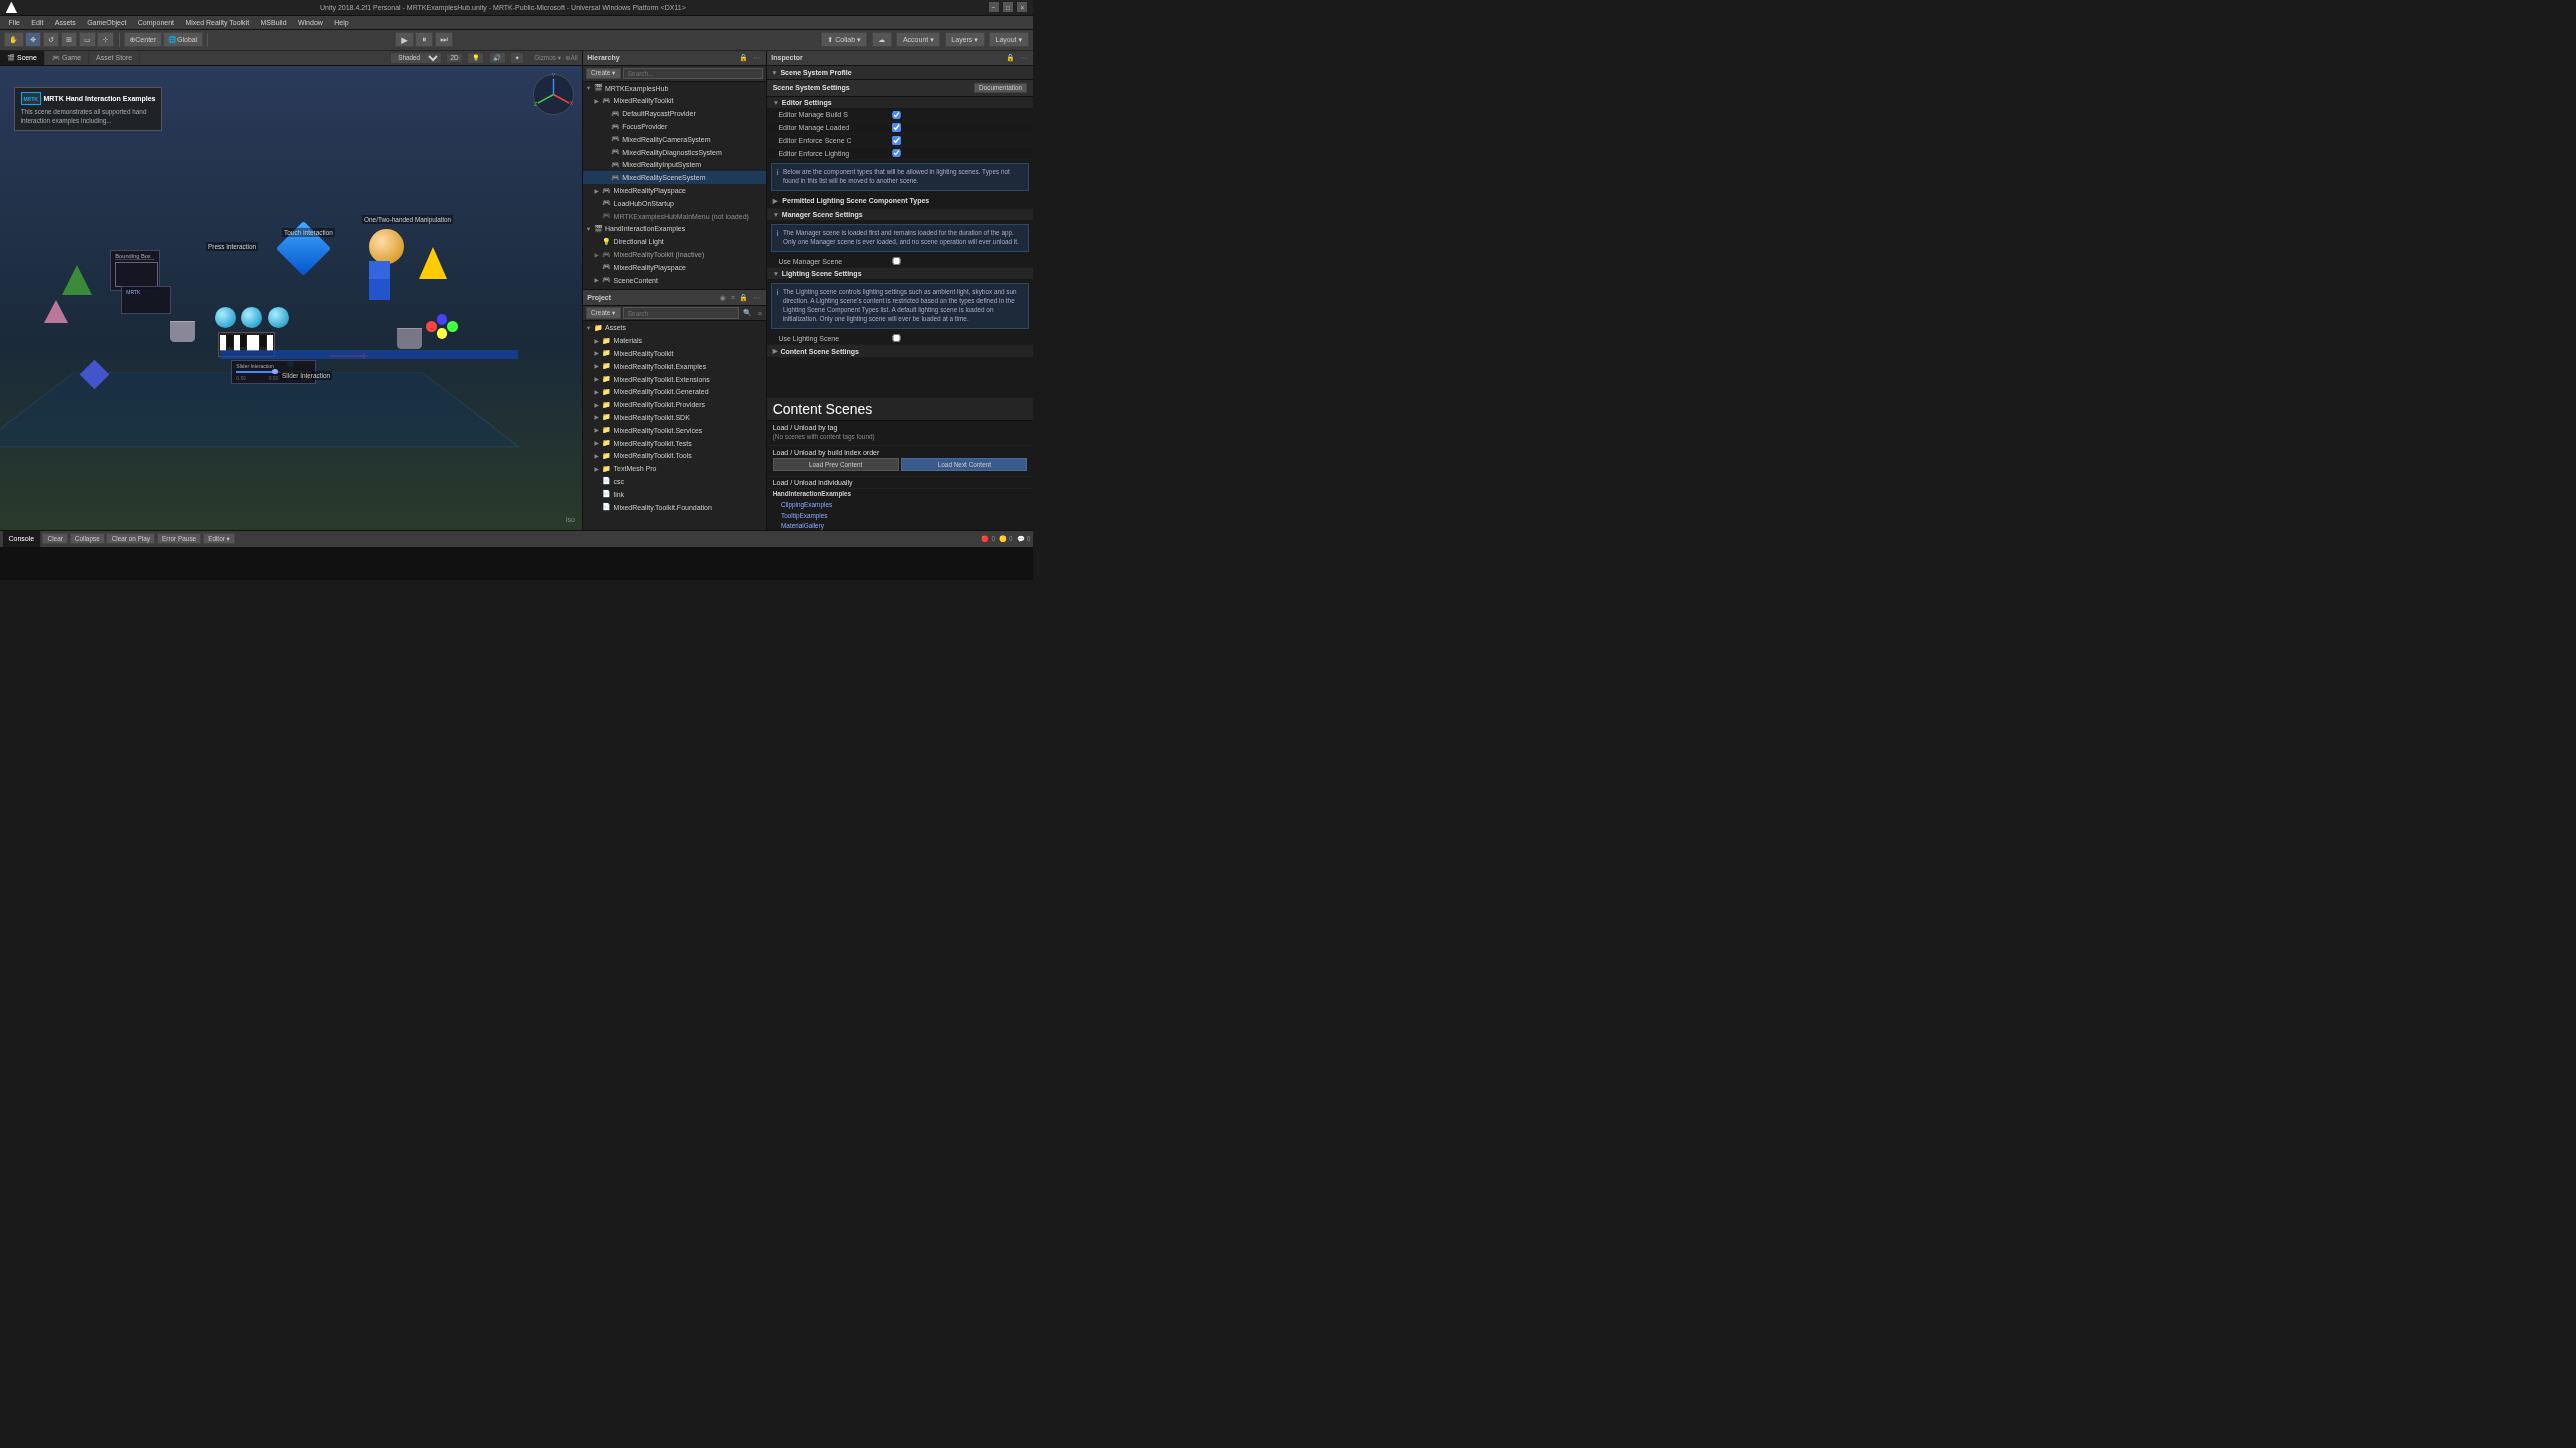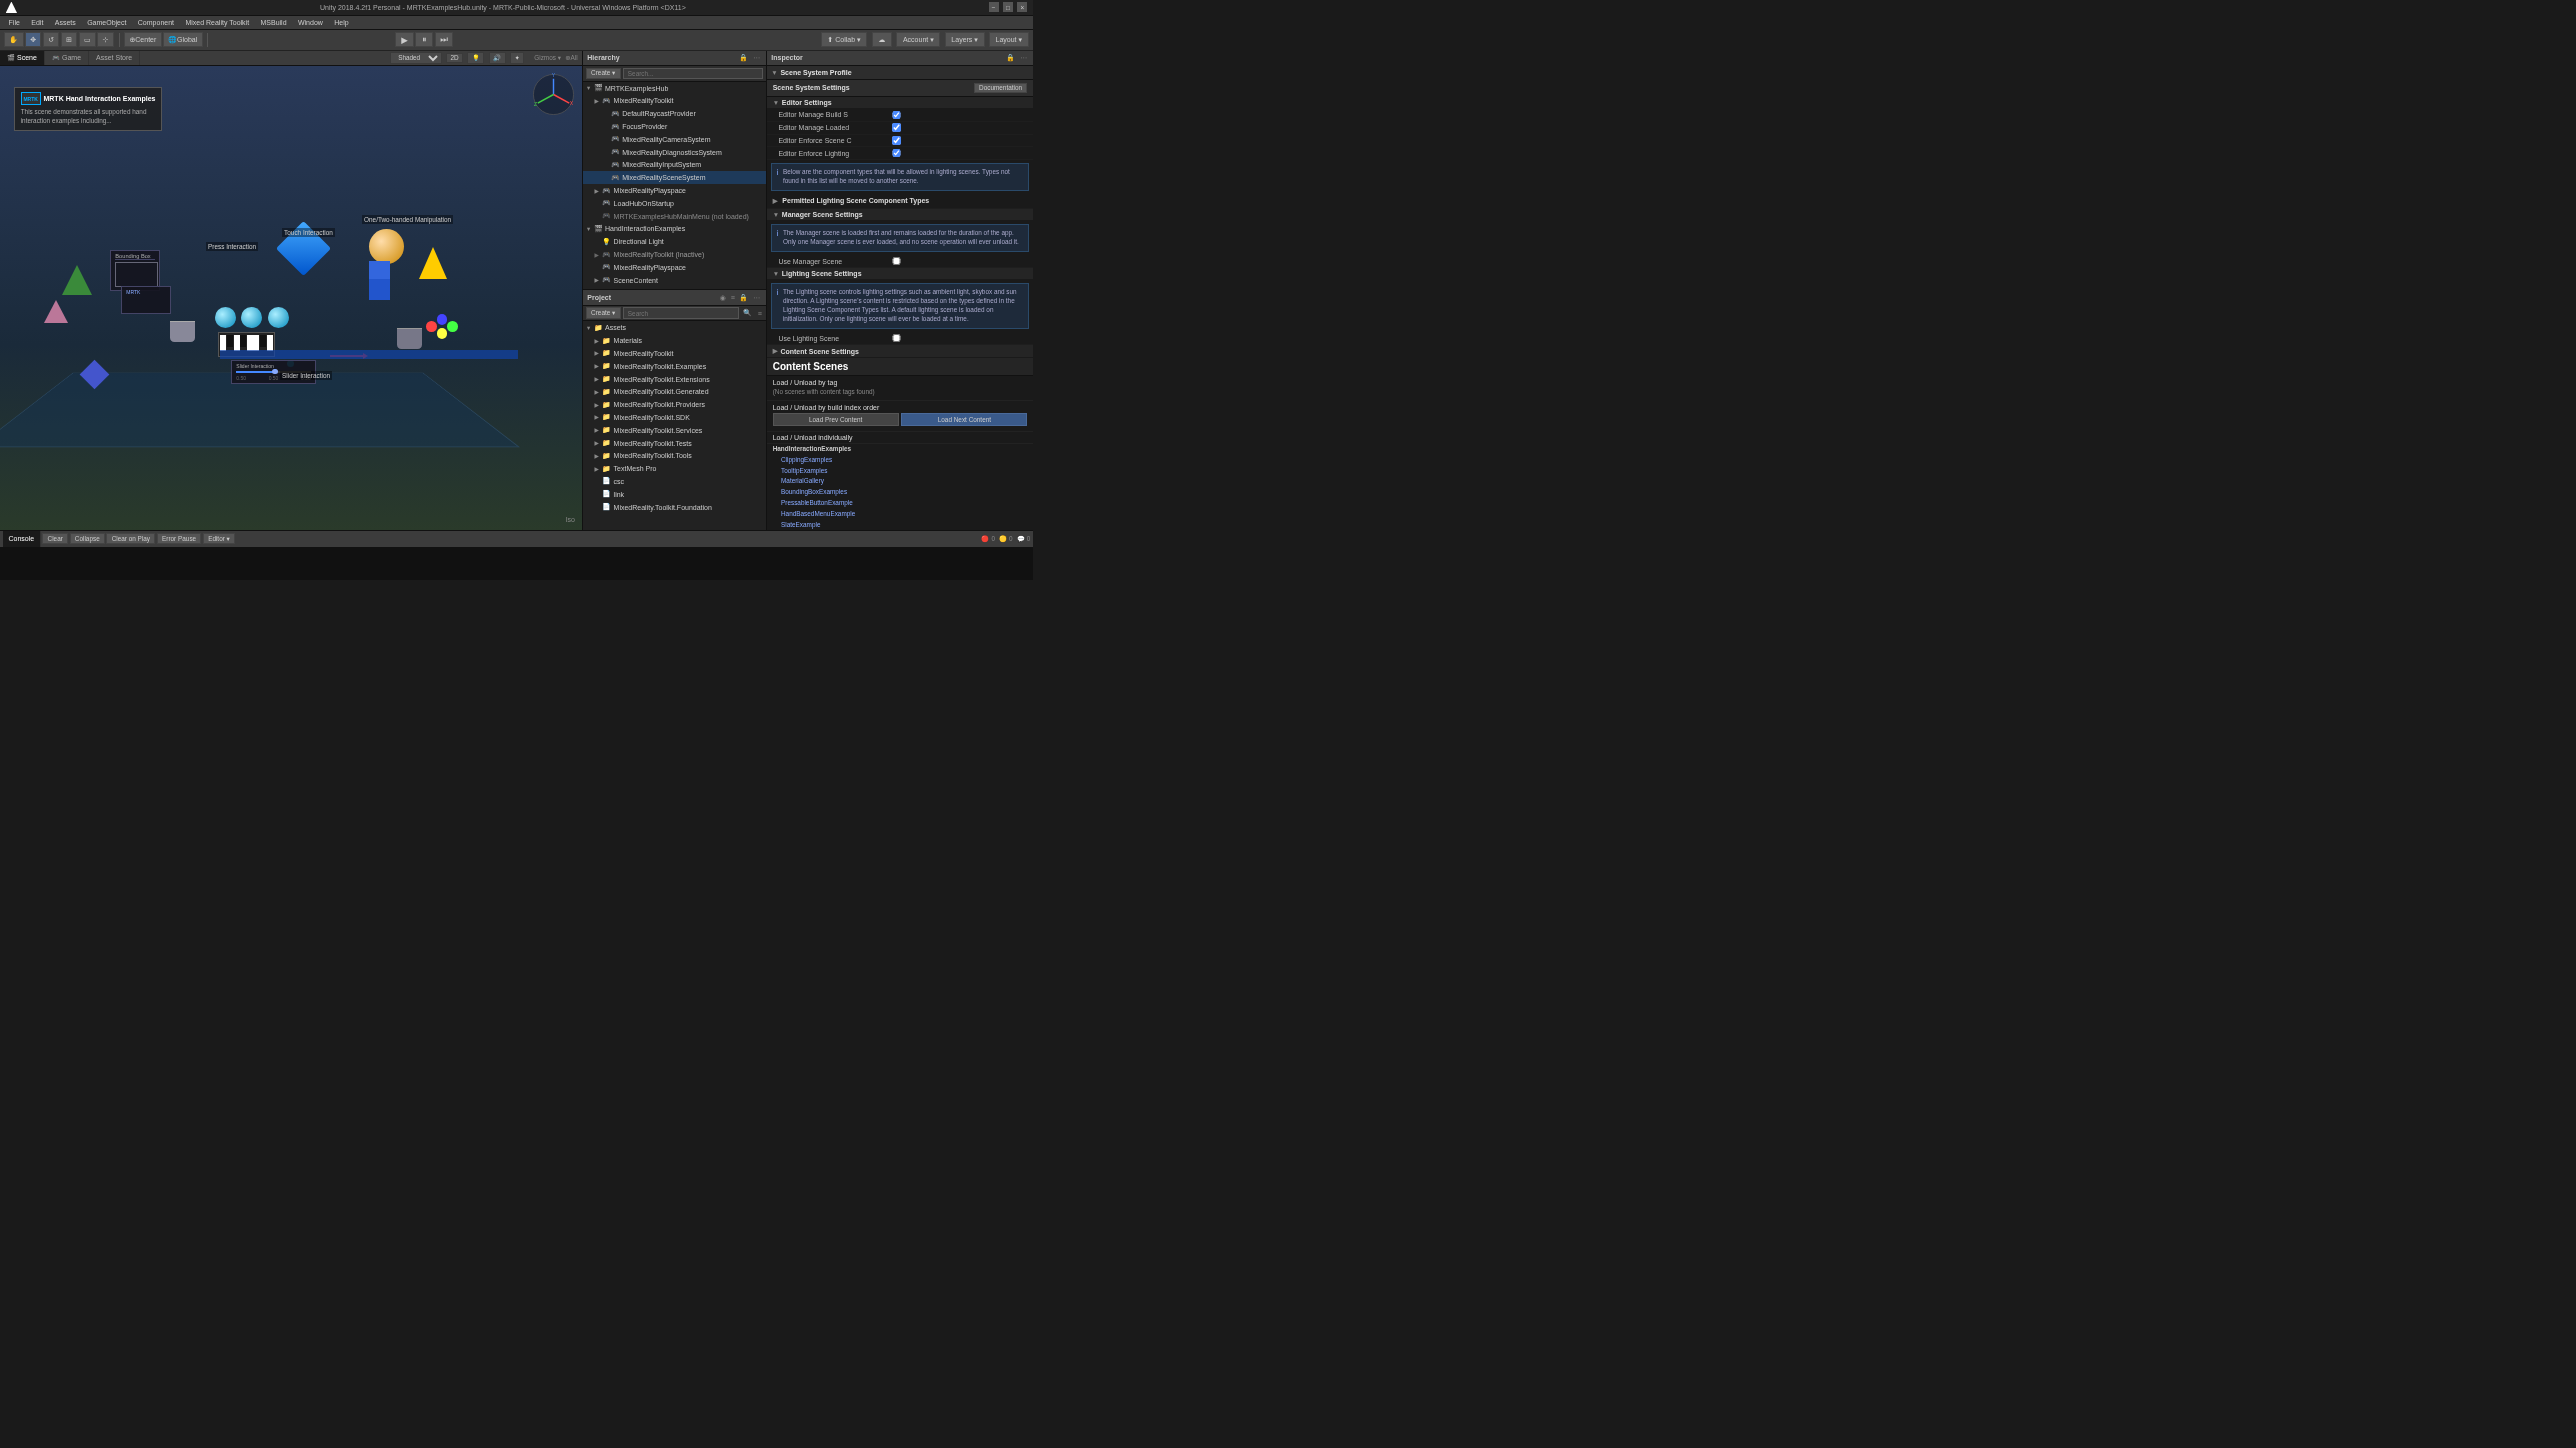--- a/index.html
+++ b/index.html
@@ -396,25 +396,26 @@
       color: #ddd;
       font-weight: bold;
       border-bottom: 0.7px solid #1e1e1e;
       cursor: pointer;
     }
     .sub-header .section-arrow { margin-right: 2.8px; color: #888; font-size: 6.4px; }
 
     
     .content-scenes-header {
       padding: 2.8px 5.7px;
-      font-size: 10px;
+      font-size: 14px;
       color: #fff;
-      font-weight: bold;
+      font-weight: normal;
       background: #252525;
       border-bottom: 0.7px solid #111;
+      margin-top: 40px;
     }
 
     .load-section {
       padding: 2.8px 5.7px;
     }
     .load-label {
       font-size: 7px;
       color: #ddd;
       margin-bottom: 2.1px;
     }

